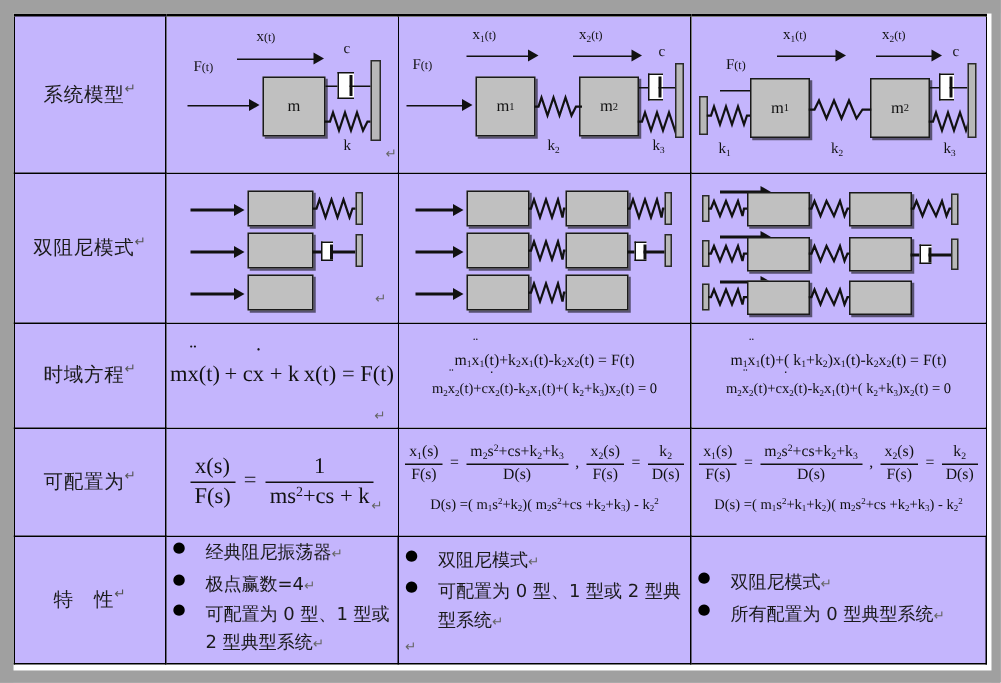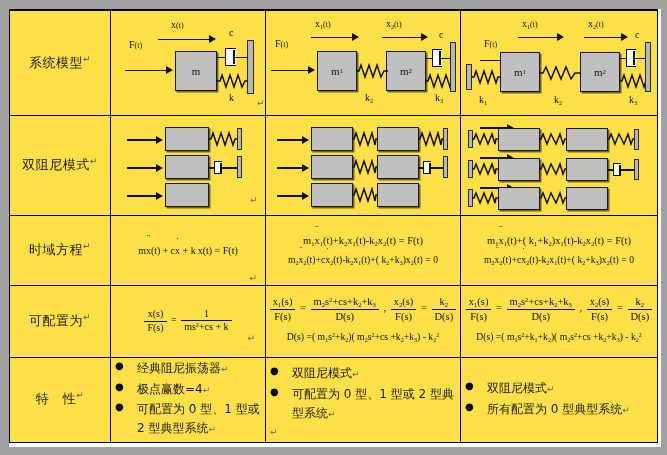--- a/index.html
+++ b/index.html
@@ -29,21 +29,21 @@
   table.matrix {
     border-collapse: collapse;
     width: 648px;
     table-layout: fixed;
     background: #fff;
   }
   table.matrix td {
     border: 1px solid #000;
     vertical-align: middle;
     padding: 0;
-    background: #fde047;
+    background: #c4b5fd;
   }
   table.matrix tr.r-top td { border-top: 2px solid #000; }
 
   .c1 { width: 101px; }
   .c2 { width: 155px; }
   .c3 { width: 195px; }
   .c4 { width: 197px; }
 
   .rowlabel {
     text-align: center;
@@ -97,21 +97,21 @@
   }
 
   
   .eqcell {
     text-align: center;
     font-family: "Liberation Serif", serif;
     color: #111;
     padding: 6px 4px;
     position: relative;
   }
-  .eq { font-size: 10px; line-height: 1.9; white-space: nowrap; }
+  .eq { font-size: 15px; line-height: 1.9; white-space: nowrap; }
   .eq.small { font-size: 10.5px; }
   .eq.xsmall { font-size: 9.7px; }
   sub { font-size: 0.62em; vertical-align: -0.28em; }
   sup { font-size: 0.62em; vertical-align: 0.5em; }
   .ddot { position: relative; }
   .ddot::after {
     content: "¨"; position: absolute; left: 50%; top: -0.95em;
     transform: translateX(-50%); font-size: 0.95em; line-height: 1;
   }
   .sdot { position: relative; }

